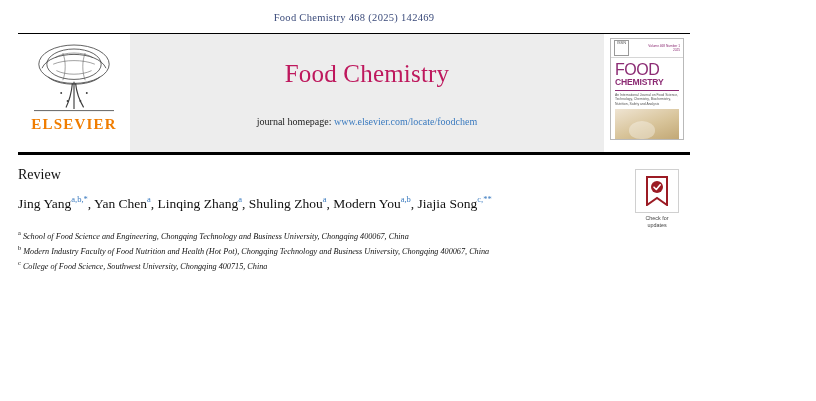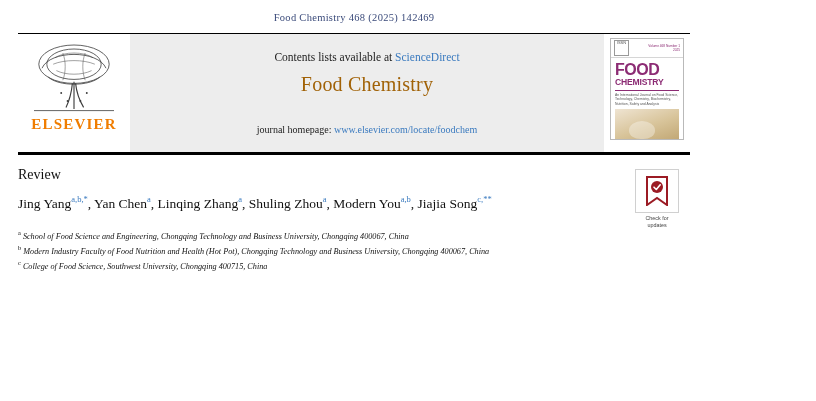--- a/index.html
+++ b/index.html
@@ -76,22 +76,22 @@
   }
   .contents-line {
     font-size: 11.5px;
     color: #222;
     margin-bottom: 10px;
   }
   .contents-line .sd-link {
     color: #3a7abf;
   }
   .journal-title {
-    font-size: 20px;
-    color: #a16207;
+    font-size: 25px;
+    color: #be185d;
     letter-spacing: 0.2px;
     margin-bottom: 28px;
   }
   .homepage-line {
     font-size: 10px;
     color: #222;
   }
   .homepage-line .url {
     color: #3a7abf;
   }
@@ -137,21 +137,21 @@
     color: #8c2c74;
     text-align: right;
     line-height: 1.25;
     width: 38px;
   }
   .cover-body {
     padding: 4px 4px 0 4px;
   }
   .cover-food {
     font-size: 16px;
-    font-weight: bold;
+    font-weight: normal;
     color: #8c2c74;
     letter-spacing: -0.5px;
     line-height: 0.95;
   }
   .cover-chem {
     font-size: 8.6px;
     font-weight: bold;
     color: #8c2c74;
     letter-spacing: -0.2px;
     line-height: 1;
@@ -290,23 +290,20 @@
           <circle cx="76" cy="66" r="1.2"></circle>
           <circle cx="52" cy="76" r="1.2"></circle>
           <circle cx="68" cy="76" r="1.2"></circle>
         </g>
         <path d="M10 88 L110 88" stroke="#3b3b3b" stroke-width="1"></path>
       </svg>
       <div class="elsevier-word">ELSEVIER</div>
     </div>
 
     <div class="journal-cell">
-      <div class="contents-line">
-        <span>Contents lists available at </span><span class="sd-link">ScienceDirect</span>
-      </div>
       <div class="journal-title">Food Chemistry</div>
       <div class="homepage-line">
         <span>journal homepage: </span><span class="url">www.elsevier.com/locate/foodchem</span>
       </div>
     </div>
 
     <div class="cover-cell">
       <div class="cover">
         <div class="cover-top">
           <div class="cover-badge">ISSN</div>

